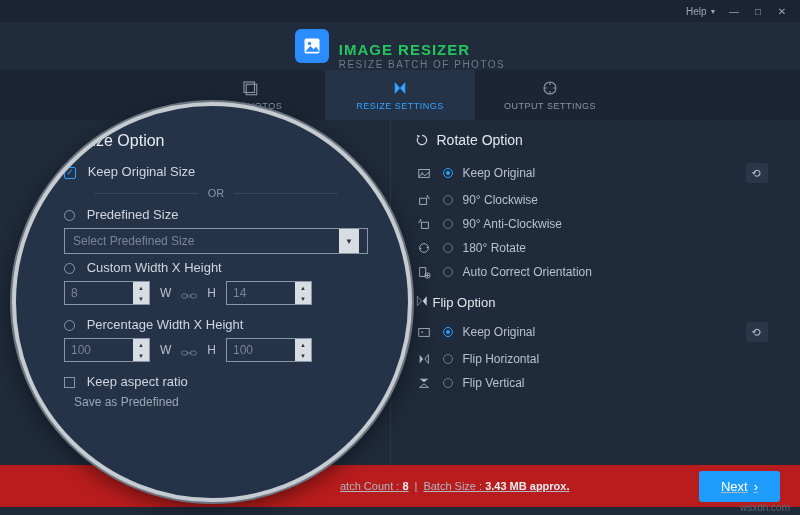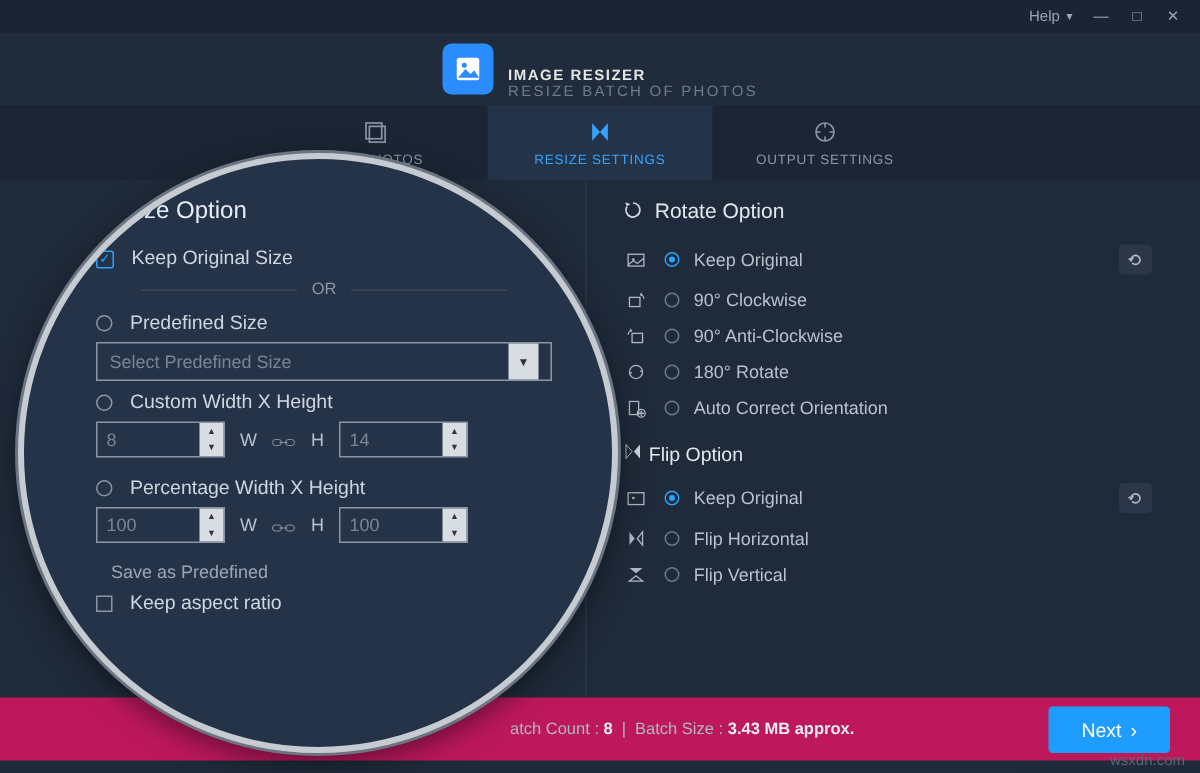--- a/index.html
+++ b/index.html
@@ -7,21 +7,21 @@
 
   
   .titlebar { height: 22px; display: flex; align-items: center; justify-content: flex-end; padding: 0 6px; background: #1a2433; font-size: 10px; color: #9aa6b5; }
   .titlebar .help { margin-right: auto; margin-left: 680px; display:flex; align-items:center; gap:3px;}
   .winbtn { width: 24px; text-align: center; cursor: pointer; }
 
   
   .header { height: 48px; display: flex; align-items: center; justify-content: center; gap: 10px; background: #202b3c; }
   .logo { width: 34px; height: 34px; background: #2a8cff; border-radius: 6px; display:flex; align-items:center; justify-content:center; }
   .brand { line-height: 1.1; }
-  .brand h1 { font-size: 10px; font-weight: 600; letter-spacing: 1px; color: #e5e5e5; margin-top: 20px; }
+  .brand h1 { font-size: 15px; font-weight: 600; letter-spacing: 1px; color: #22c55e; margin-top: 20px; }
   .brand p { font-size: 10px; letter-spacing: 1.5px; color: #6f7b8c; }
 
   
   .tabs { height: 50px; display: flex; justify-content: center; background: #1b2534; }
   .tab { width: 150px; display: flex; flex-direction: column; align-items: center; justify-content: center; gap: 4px; font-size: 9px; letter-spacing: 0.5px; color: #8a96a6; cursor: pointer; }
   .tab.active { background: #253349; color: #34a3ff; }
   .tab svg { width: 18px; height: 18px; }
 
   
   .main { display: flex; height: 360px; }
@@ -33,21 +33,21 @@
 
   .opt-row { display: flex; align-items: center; gap: 10px; font-size: 12px; color:#b8c1cd; padding: 5px 0; }
   .opt-row .ic { width: 18px; display:inline-flex; justify-content:center; }
   .opt-row .radio { width:10px; height:10px; border:1px solid #6f7b8c; border-radius:50%; display:inline-block; position:relative;}
   .opt-row .radio.checked { border-color:#2aa3ff; }
   .opt-row .radio.checked::after { content:""; position:absolute; inset:2px; background:#2aa3ff; border-radius:50%; }
   .opt-row .reset { margin-left:auto; width:22px; height:20px; background:#2b3749; border-radius:3px; display:flex; align-items:center; justify-content:center; cursor:pointer;}
   .sub-title { display:flex; align-items:center; gap:4px; font-size:13px; color:#e2e7ee; margin:10px 0 6px; }
 
   
-  .footer { position:absolute; bottom:8px; left:0; right:0; height:42px; background:#be185d; display:flex; align-items:center; padding:0 20px; font-size:11px; color:#aeb8c5; }
+  .footer { position:absolute; bottom:8px; left:0; right:0; height:42px; background:#b91c1c; display:flex; align-items:center; padding:0 20px; font-size:11px; color:#aeb8c5;text-decoration:underline; }
   .footer .spacer { flex:1; }
   .next-btn { background:#1f9dff; color:#fff; padding:8px 22px; border-radius:3px; font-size:13px; display:flex; align-items:center; gap:6px; cursor:pointer; margin-left:16px;text-align:right;}
 
   
   .magnifier { position:absolute; left:12px; top:102px; width:400px; height:400px; border-radius:50%; background:#253349; border:4px solid #c6cbd2; box-shadow:0 0 0 2px #6b7480, 0 6px 20px rgba(0,0,0,0.5); overflow:hidden; }
   .mag-inner { padding: 26px 40px 20px 48px; color:#cfd6df; }
   .mag-inner h2 { font-size:16px; font-weight:400; color:#e8edf3; margin-bottom:14px; }
   .chk { width:12px; height:12px; border:1.5px solid #2aa3ff; display:inline-flex; align-items:center; justify-content:center; border-radius:2px; margin-right:8px; vertical-align:middle;}
   .chk.on::after{ content:"✓"; color:#2aa3ff; font-size:9px; line-height:1;}
   .or-div { display:flex; align-items:center; gap:10px; margin:8px 30px; font-size:11px; color:#8a96a6;}
@@ -332,23 +332,23 @@
       <span class="wh">H</span>
       <div class="num">
         <span>100</span>
         <div class="spin">
             <span>▲</span>
             <span>▼</span>
           </div>
       </div>
     </div>
 
+    <div class="mag-row">
+      <span class="chk2"></span>
+      <span>Keep aspect ratio</span>
+    </div>
     <div class="mag-row" style="margin-left:10px; color:#9aa6b5; font-size:12px;">
       <span>Save as Predefined</span>
     </div>
-    <div class="mag-row">
-      <span class="chk2"></span>
-      <span>Keep aspect ratio</span>
-    </div>
   </div>
 </div>
 
 <div class="watermark">wsxdn.com</div>
 
 </body></html>

